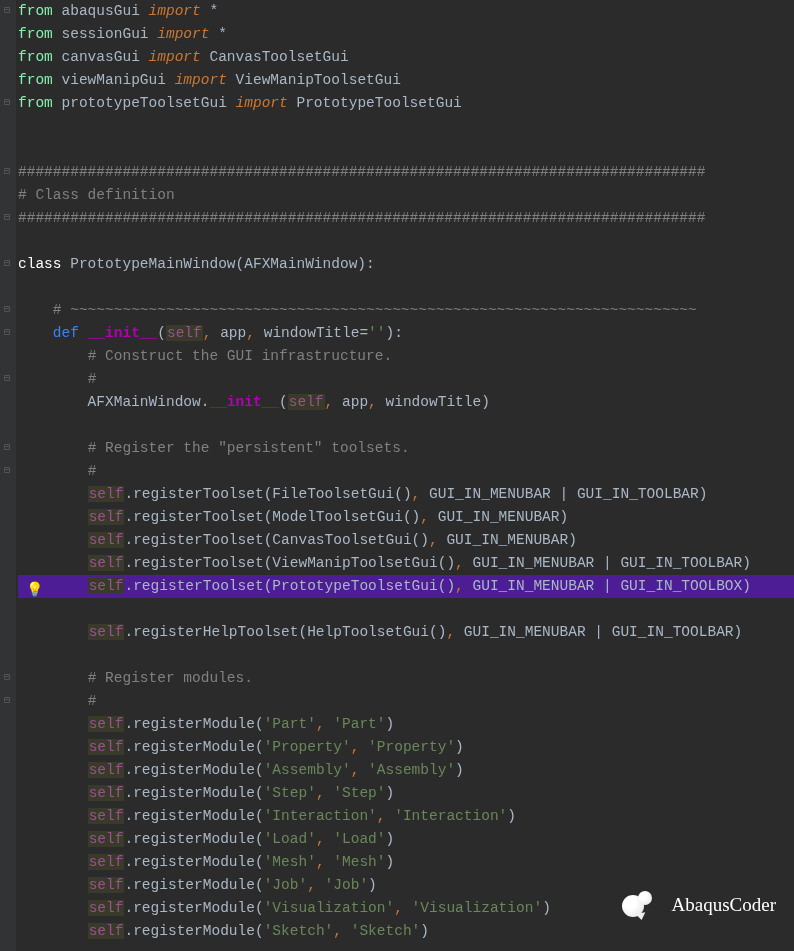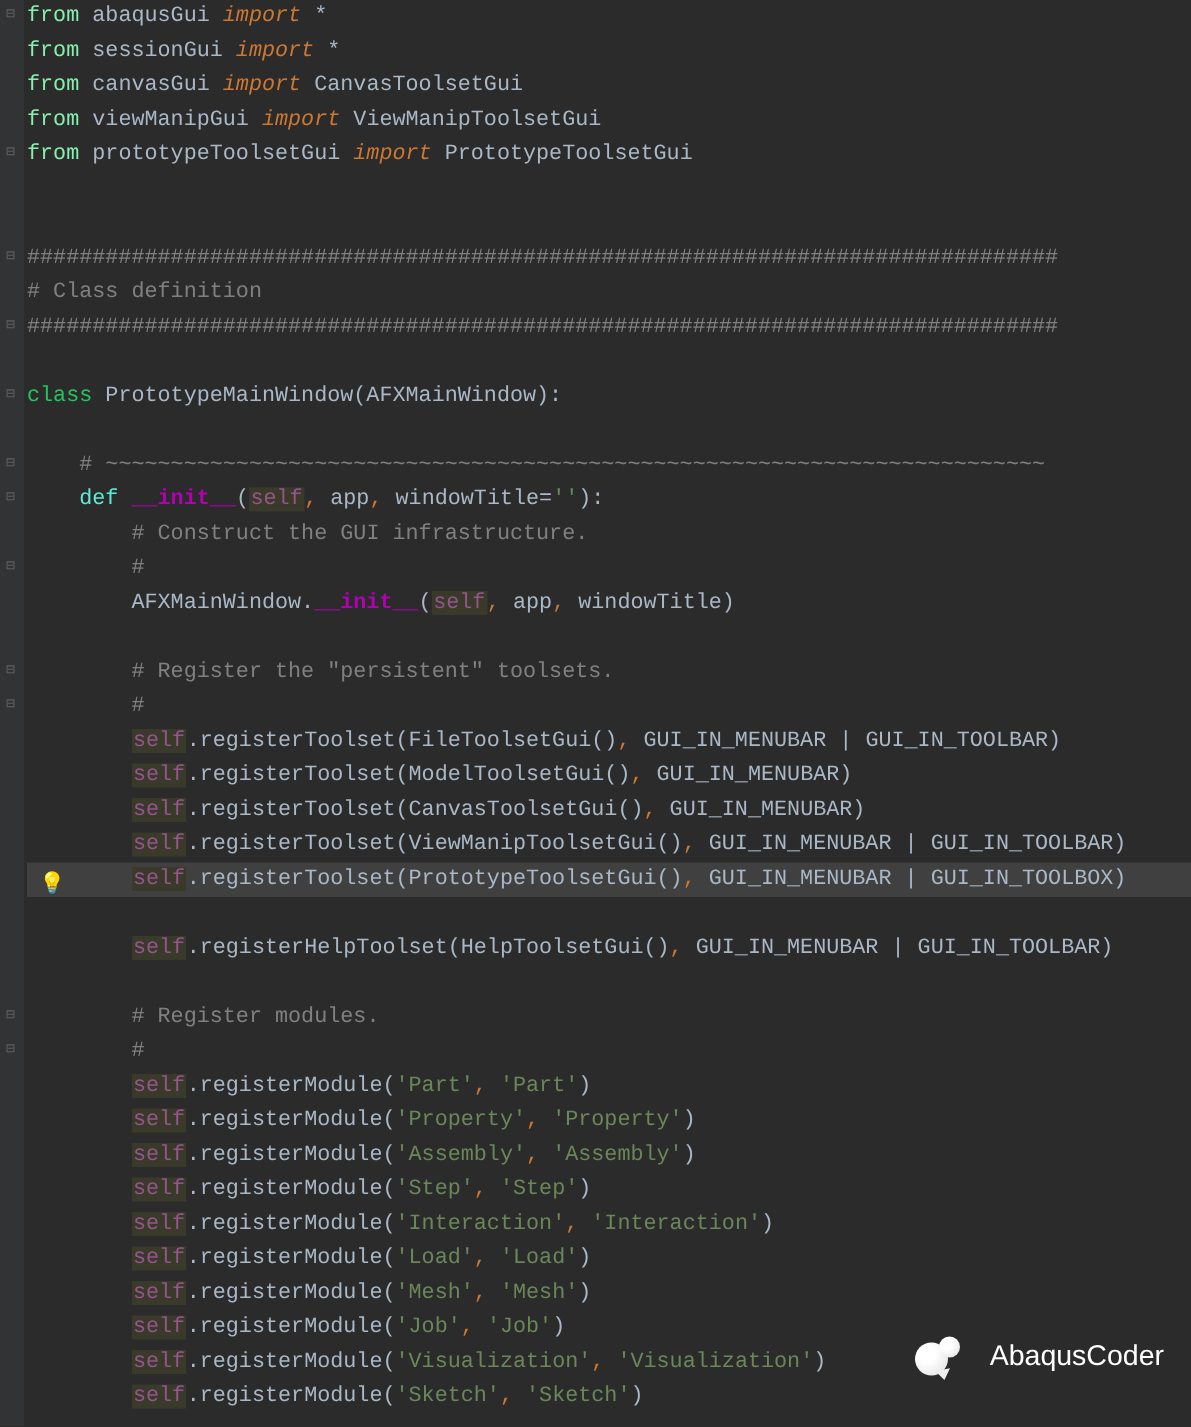--- a/index.html
+++ b/index.html
@@ -48,43 +48,43 @@
   .code {
     flex: 1;
     padding-left: 2px;
     white-space: pre;
   }
   .line {
     height: 23px;
     display: block;
   }
   .line.highlighted {
-    background: #404040;
+    background: #4c1d95;
   }
   .kw-import { color: #cc7832; font-style: italic; }
   .kw-from { color: #86efac; }
-  .kw-class { color: #22c55e; margin-top: 20px; }
-  .kw-def { color: #5eead4; }
+  .kw-class { color: #ffffff; margin-top: 20px; }
+  .kw-def { color: #3b82f6; }
   .kw-self { color: #94558d; background: #3a3a2a; padding: 0 1px; }
   .kw-self-h { color: #94558d; background: #3a3a2a; padding: 0 1px; }
   .fn-name { color: #b200b2; font-weight: bold; }
   .str { color: #6a8759; }
   .comment { color: #808080; }
   .punct { color: #cc7832; }
   .name { color: #a9b7c6; }
 
   .watermark {
     position: absolute;
     right: 18px;
     bottom: 34px;
     display: flex;
     align-items: center;
     gap: 20px;
     color: #ffffff;
-    font-family: Liberation Sans, sans-serif;
+    font-family: Liberation Serif, serif;
     font-size: 19px;
     font-weight: 500;
   }
   .wm-icon {
     width: 30px;
     height: 26px;
     position: relative;
   }
   .wm-circle-big {
     position: absolute;

